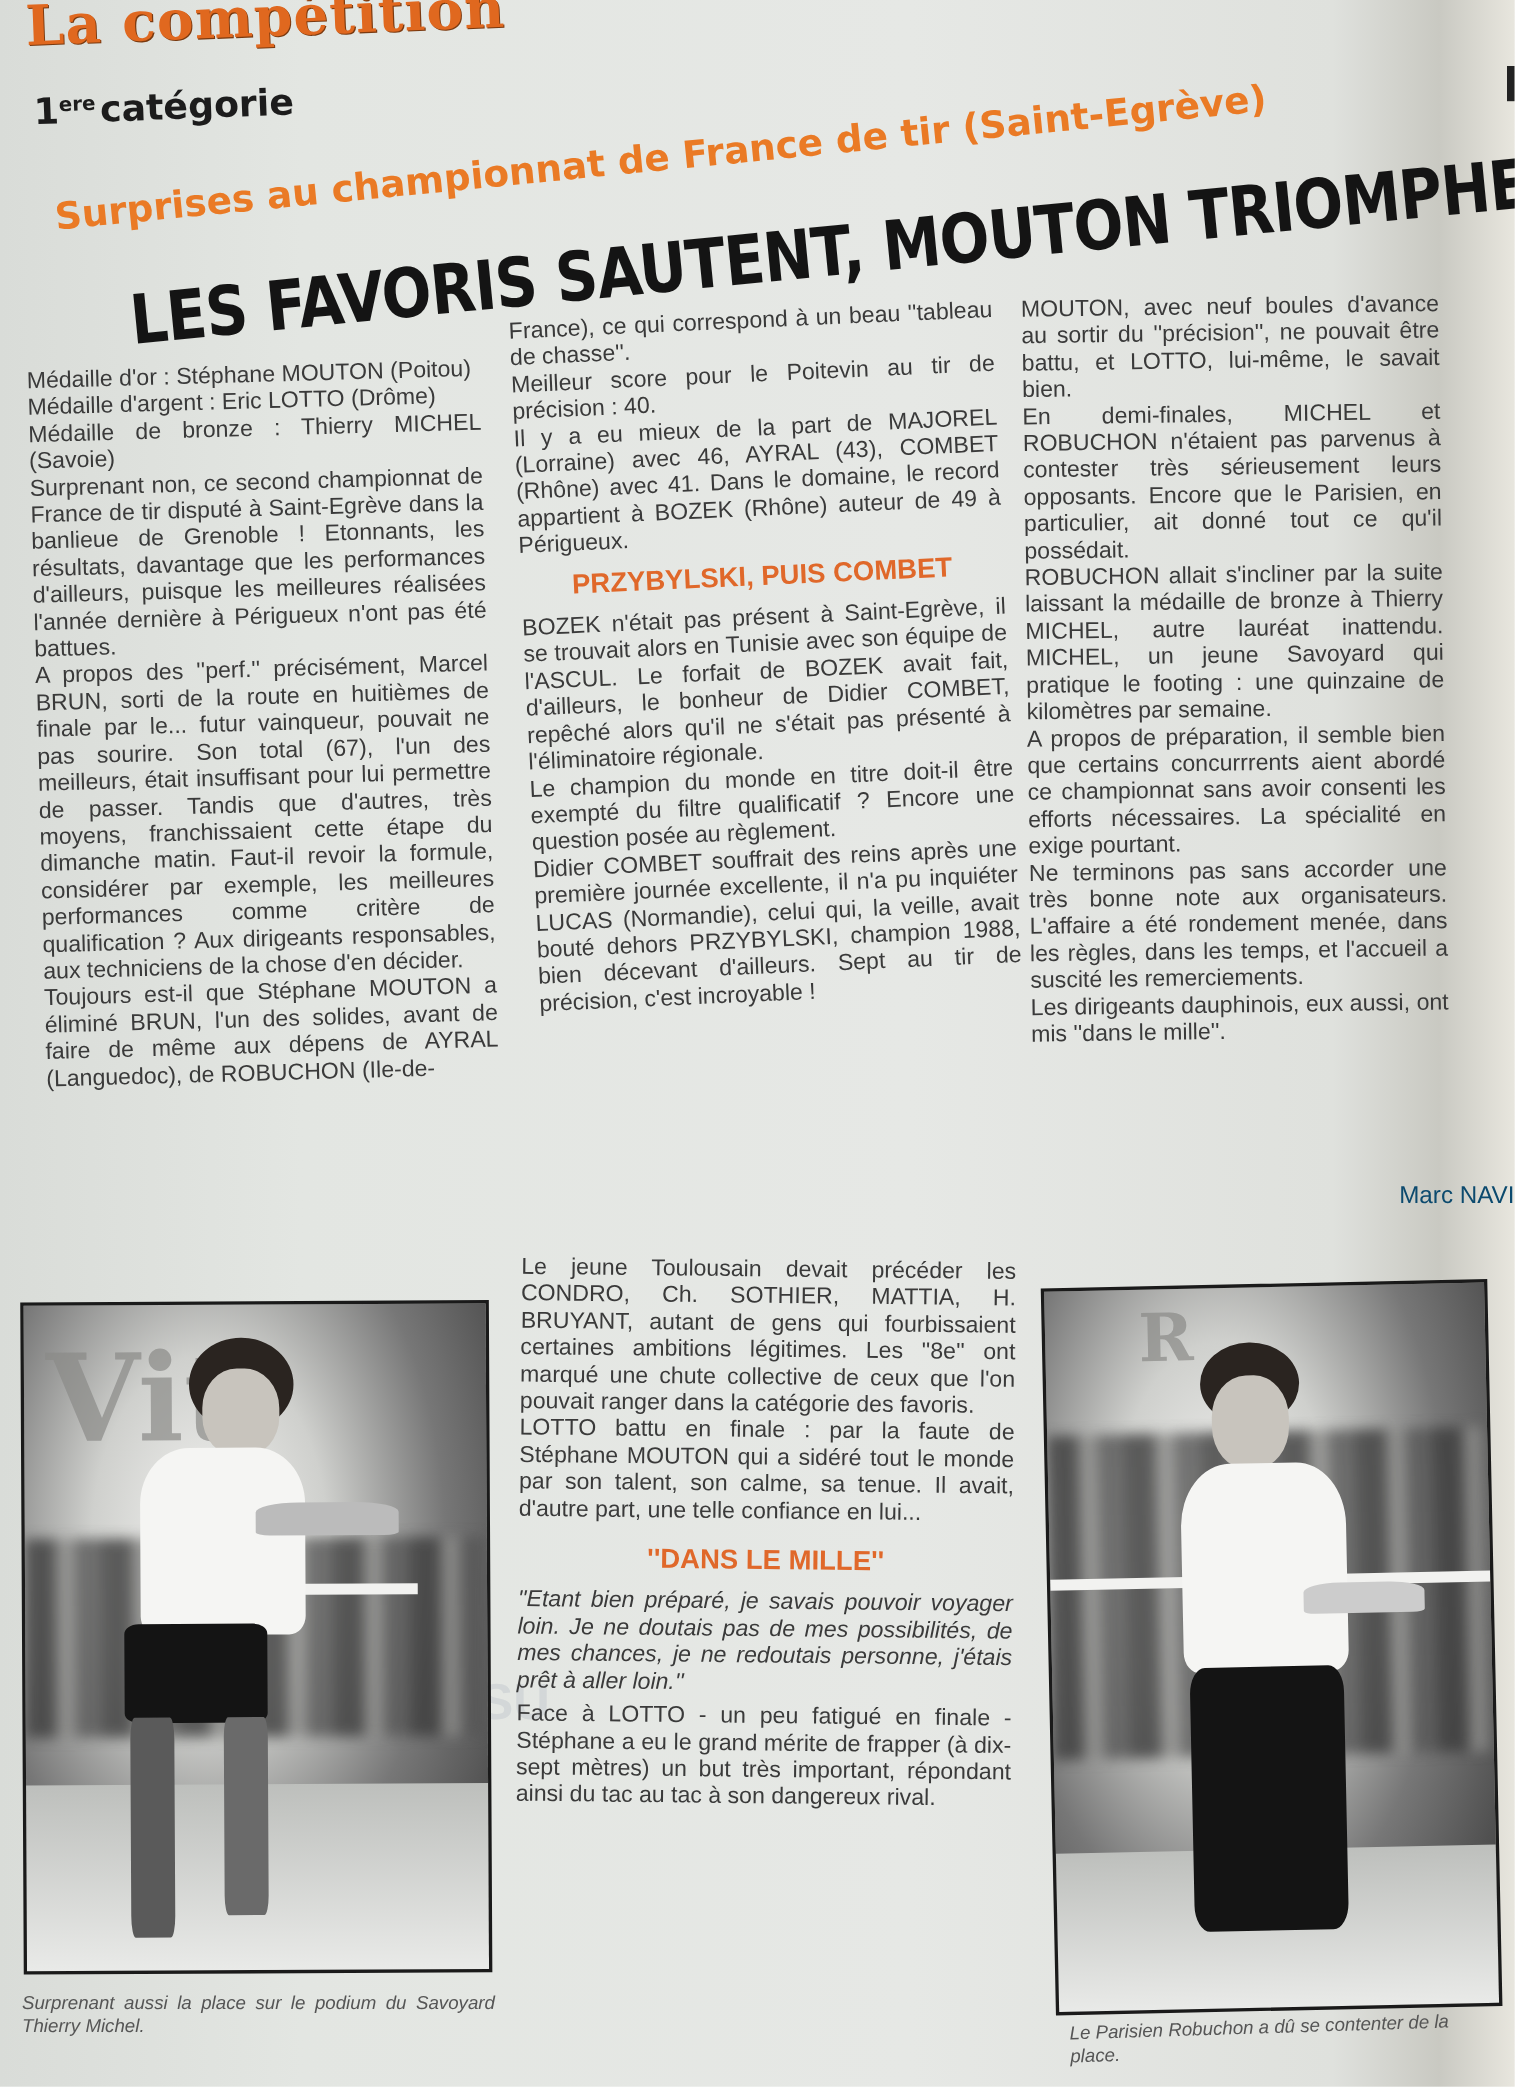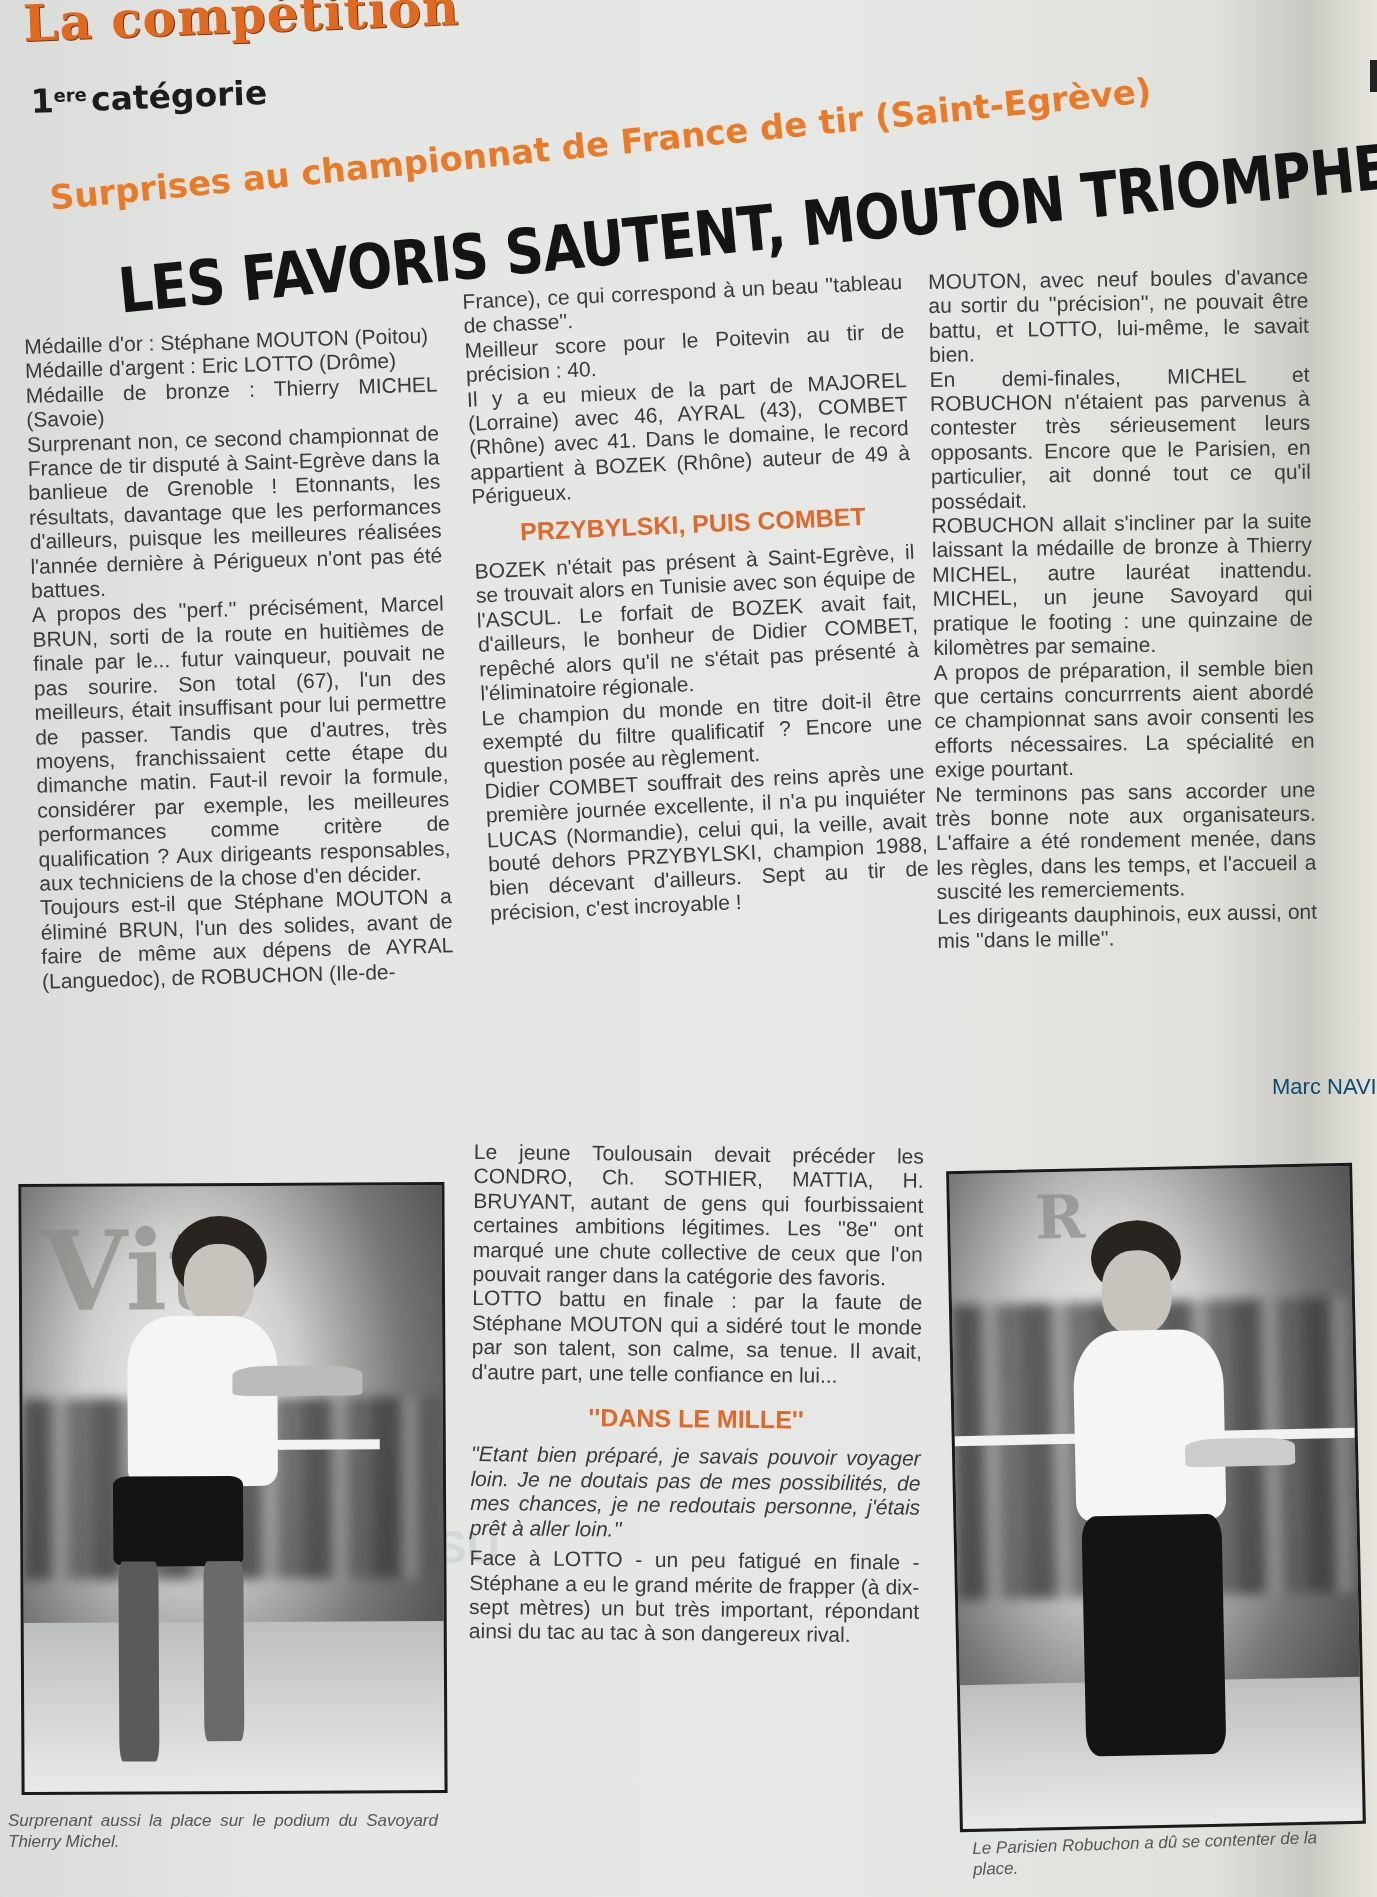--- a/index.html
+++ b/index.html
@@ -61,21 +61,21 @@
   .ph-rail { position:absolute; left:0; right:0; height:10px; background:#f2f2f0; }
   .ph-person { position:absolute; }
   .ph-head { position:absolute; border-radius:50%; background:#2a2420; }
   .ph-face { position:absolute; border-radius:45%; background:#c8c4bd; }
   .ph-shirt { position:absolute; background:#f5f5f3; border-radius:30% 30% 10% 10%; }
   .ph-pants { position:absolute; background:#141414; border-radius:10%; }
   .ph-sign { position:absolute; font-family:"DejaVu Serif", serif; font-weight:bold; color:#8a8a88; opacity:.7; }
   .caption {
     position:absolute; font-style:italic; font-size:17px; color:#555; line-height:21px;
   }
-  .cap1 { left:8px; top:1810px; width:430px; text-align:justify;}
+  .cap1 { left:20px; top:1810px; width:430px; text-align:justify;}
   .cap2 { left:972px; top:1838px; width:390px; transform:rotate(-1.8deg); transform-origin:left top;}
   .edge-mark { position:absolute; left:1370px; top:60px; width:7px; height:32px; background:#222; }
   .bleed { position:absolute; left:372px; top:1520px; font-size:46px; font-weight:bold; color:#c9ced2; opacity:.6;}
 </style>
 </head>
 <body>
 
 <div class="section-title">La compétition</div>
 
 <div class="category">

